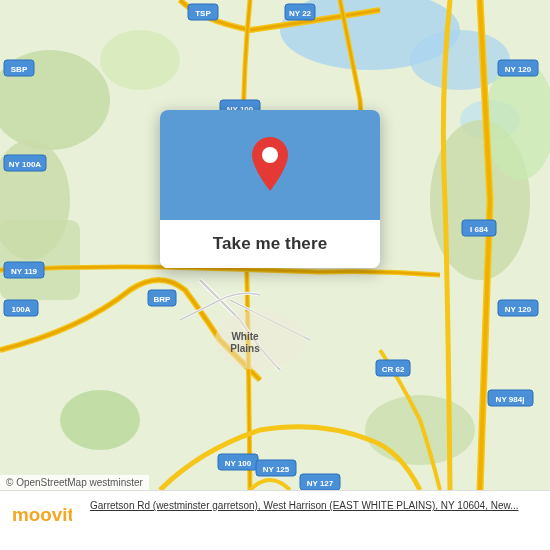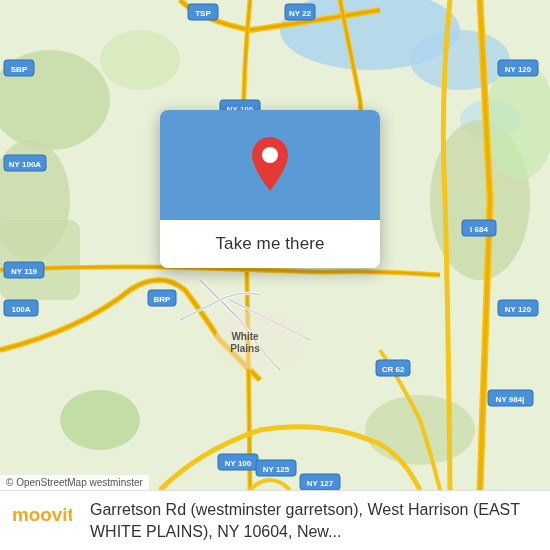--- a/index.html
+++ b/index.html
@@ -70,21 +70,21 @@
       border-top: 14px solid white;
       z-index: 2;
     }
 
     #popup-button {
       background: white;
       border: none;
       width: 100%;
       padding: 14px 20px;
       font-size: 17px;
-      font-weight: 400;
+      font-weight: 700;
       color: #333;
       cursor: pointer;
       text-align: center;
       letter-spacing: 0.1px;
     }
 
     
     #attribution-bar {
       position: absolute;
       bottom: 0;
@@ -112,24 +112,25 @@
 
     #moovit-logo {
       width: 60px;
       flex-shrink: 0;
       display: flex;
       align-items: center;
       justify-content: center;
     }
 
     #location-text {
-      font-size: 16px;
+      font-size: 10px;
       color: #333;
       line-height: 1.4;
       flex: 1;
+      text-decoration: underline;
     }
   </style>
 </head>
 <body>
 
 <div id="map-container">
 
   <svg id="map-svg" viewBox="0 0 550 490" xmlns="http://www.w3.org/2000/svg">
 
     <rect width="550" height="490" fill="#e8f0d8"></rect>

